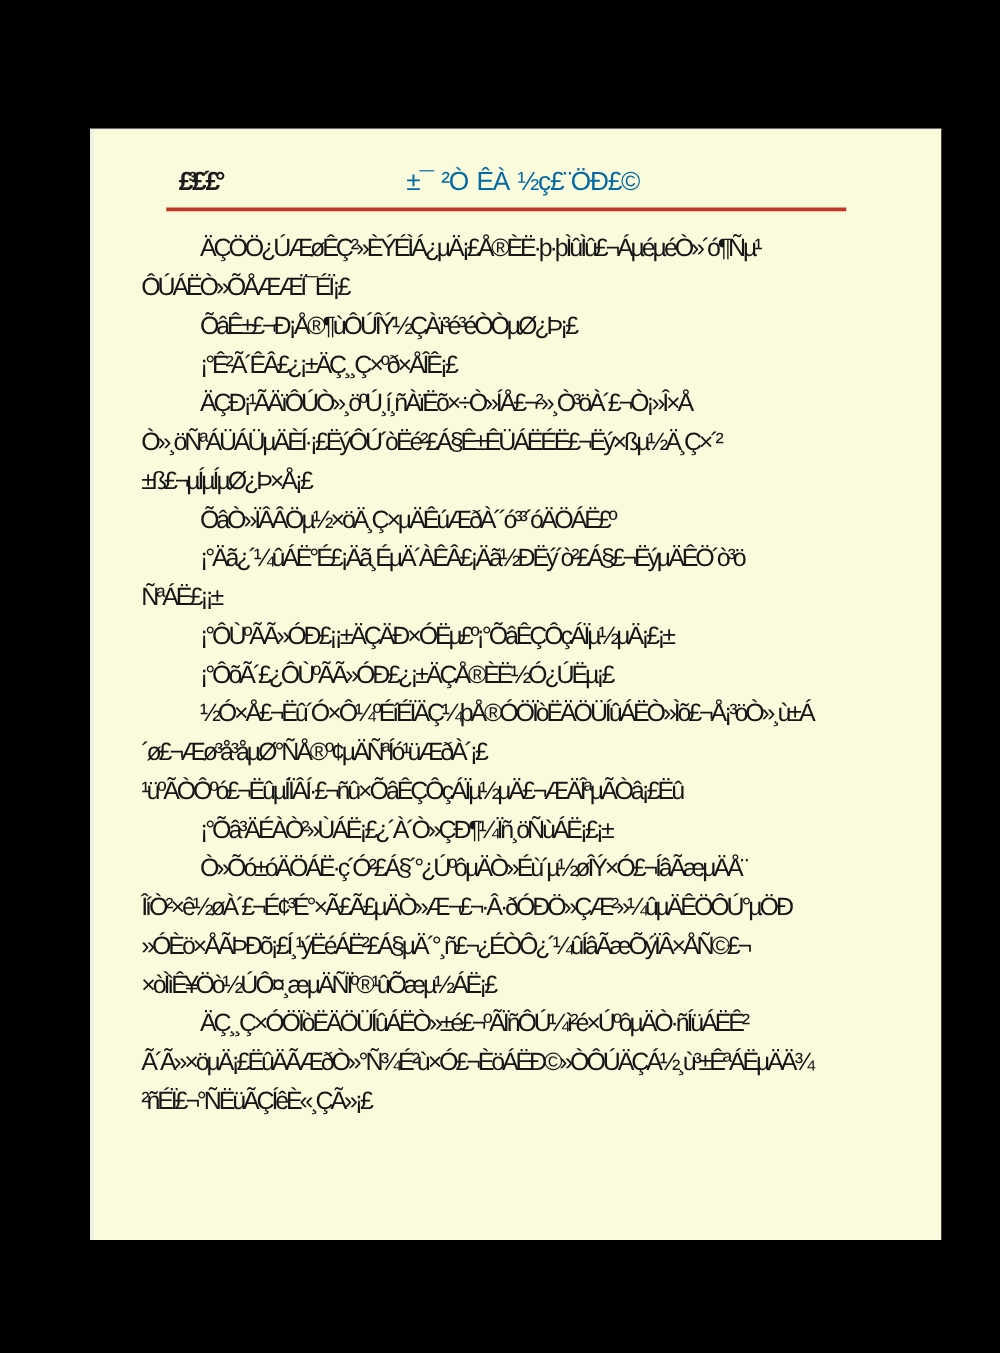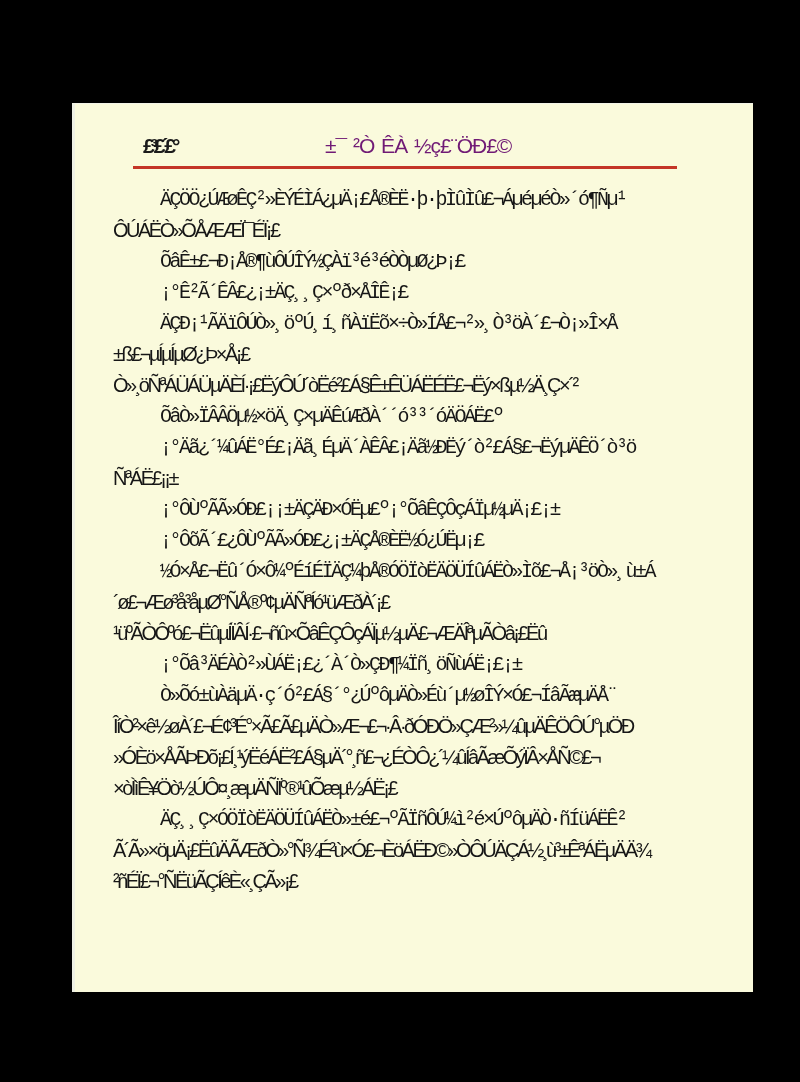--- a/index.html
+++ b/index.html
@@ -26,21 +26,21 @@
     letter-spacing:-4px;
     color:#1b1b1b;
     font-weight:bold;
   }
   .doc-title{
     position:absolute;
     left:250px;top:30px;
     font-size:21px;
     letter-spacing:-1px;
     word-spacing:2px;
-    color:#701a75;
+    color:#0369a1;
   }
   .header-rule{
     position:absolute;
     left:58px;top:62px;
     width:544px;height:3px;
     background:#c43527;
   }
   .body-text{
     position:absolute;
     left:38px;top:80px;
@@ -49,49 +49,48 @@
   .text-line{
     height:31px;
     line-height:31px;
     font-size:20px;
     letter-spacing:-2.5px;
     color:#161616;
     white-space:nowrap;
   }
   .text-line.indent{
     padding-left:47px;
-    font-family:Liberation Mono, monospace;
   }
 </style>
 </head>
 <body>
 
 <div class="canvas">
   <div class="page">
     <span class="page-number">£³£´£°</span>
     <span class="doc-title">±¯ ²Ò ÊÀ ½ç£¨ÖÐ£©</span>
     <div class="header-rule"></div>
     <div class="body-text">
         <div class="text-line indent">ÄÇÖÖ¿ÚÆøÊÇ²»ÈÝÉÌÁ¿µÄ¡£Å®ÈË·þ·þÌûÌû£¬ÁµéµéÒ»´ó¶Ñµ¹</div>
         <div class="text-line">ÔÚÁËÒ»ÕÅÆÆÏ¯ÉÏ¡£</div>
         <div class="text-line indent">ÕâÊ±£¬Ð¡Å®¶ùÔÚÎÝ½ÇÀï³é³éÒ­Ò­µØ¿Þ¡£</div>
         <div class="text-line indent">¡°Ê²Ã´ÊÂ£¿¡±ÄÇ¸¸Ç×ºð×ÅÎÊ¡£</div>
         <div class="text-line indent">ÄÇÐ¡¹ÃÄïÔÚÒ»¸öºÚ¸í¸ñÀïËõ×÷Ò»ÍÅ£¬²»¸Ò³öÀ´£¬Ò¡»Î×Å</div>
+        <div class="text-line">Ò»¸öÑªÁÜÁÜµÄÈ­Í·¡£ËýÔÚ´òËé²£Á§Ê±ÊÜÁËÉË£¬Ëý×ßµ½Ä¸Ç×´²</div>
         <div class="text-line">±ß£¬µÍµÍµØ¿Þ×Å¡£</div>
-        <div class="text-line">Ò»¸öÑªÁÜÁÜµÄÈ­Í·¡£ËýÔÚ´òËé²£Á§Ê±ÊÜÁËÉË£¬Ëý×ßµ½Ä¸Ç×´²</div>
         <div class="text-line indent">ÕâÒ»ÏÂÂÖµ½×öÄ¸Ç×µÄÊúÆðÀ´´ó³³´óÄÖÁË£º</div>
         <div class="text-line indent">¡°Äã¿´¼ûÁË°É£¡Äã¸ÉµÄ´ÀÊÂ£¡Äã½ÐËý´ò²£Á§£¬ËýµÄÊÖ´ò³ö</div>
         <div class="text-line">ÑªÁË£¡¡±</div>
         <div class="text-line indent">¡°ÔÙºÃÃ»ÓÐ£¡¡±ÄÇÄÐ×ÓËµ£º¡°ÕâÊÇÔçÁÏµ½µÄ¡£¡±</div>
         <div class="text-line indent">¡°ÔõÃ´£¿ÔÙºÃÃ»ÓÐ£¿¡±ÄÇÅ®ÈË½Ó¿ÚËµ¡£</div>
         <div class="text-line indent">½Ó×Å£¬Ëû´Ó×Ô¼ºÉíÉÏÄÇ¼þÅ®ÓÖÏòËÄÖÜÍûÁËÒ»Ìõ£¬Å¡³öÒ»¸ù±Á</div>
         <div class="text-line">´ø£¬Æø³å³åµØ°ÑÅ®º¢µÄÑªÍó¹üÆðÀ´¡£</div>
         <div class="text-line">¹üºÃÒÔºó£¬ËûµÍÏÂÍ·£¬ñû×ÕâÊÇÔçÁÏµ½µÄ£¬ÆÄÎªµÃÒâ¡£Ëû</div>
         <div class="text-line indent">¡°Õâ³ÄÉÀÒ²»ÙÁË¡£¿´À´Ò»ÇÐ¶¼Ïñ¸öÑùÁË¡£¡±</div>
-        <div class="text-line indent">Ò»Õó±ùÀäµÄ·ç´Ó²£Á§´°¿ÚºôµÄÒ»Éù´µ½øÎÝ×Ó£¬ÍâÃæµÄÅ¨</div>
+        <div class="text-line indent">Ò»Õó±óÄÖÁË·ç´Ó²£Á§´°¿ÚºôµÄÒ»Éù´µ½øÎÝ×Ó£¬ÍâÃæµÄÅ¨</div>
         <div class="text-line">ÎíÒ²×ê½øÀ´£¬É¢³É°×Ã£Ã£µÄÒ»Æ¬£¬·Â·ðÓÐÖ»ÇÆ²»¼ûµÄÊÖÔÚ°µÖÐ</div>
         <div class="text-line">»ÓÈö×ÅÃÞÐõ¡£Í¸¹ýËéÁË²£Á§µÄ´°¸ñ£¬¿ÉÒÔ¿´¼ûÍâÃæÕýÏÂ×ÅÑ©£¬</div>
         <div class="text-line">×òÌìÊ¥Öò½ÚÔ¤¸æµÄÑÏº®¹ûÕæµ½ÁË¡£</div>
         <div class="text-line indent">ÄÇ¸¸Ç×ÓÖÏòËÄÖÜÍûÁËÒ»±é£¬ºÃÏñÔÚ¼ì²é×ÚºôµÄÒ·ñÍüÁËÊ²</div>
         <div class="text-line">Ã´Ã»×öµÄ¡£ËûÄÃÆðÒ»°Ñ¾É²ù×Ó£¬ÈöÁËÐ©»ÒÔÚÄÇÁ½¸ù³±ÊªÁËµÄÄ¾</div>
         <div class="text-line">²ñÉÏ£¬°ÑËüÃÇÍêÈ«¸ÇÃ»¡£</div>
       </div>
   </div>
 </div>
 

